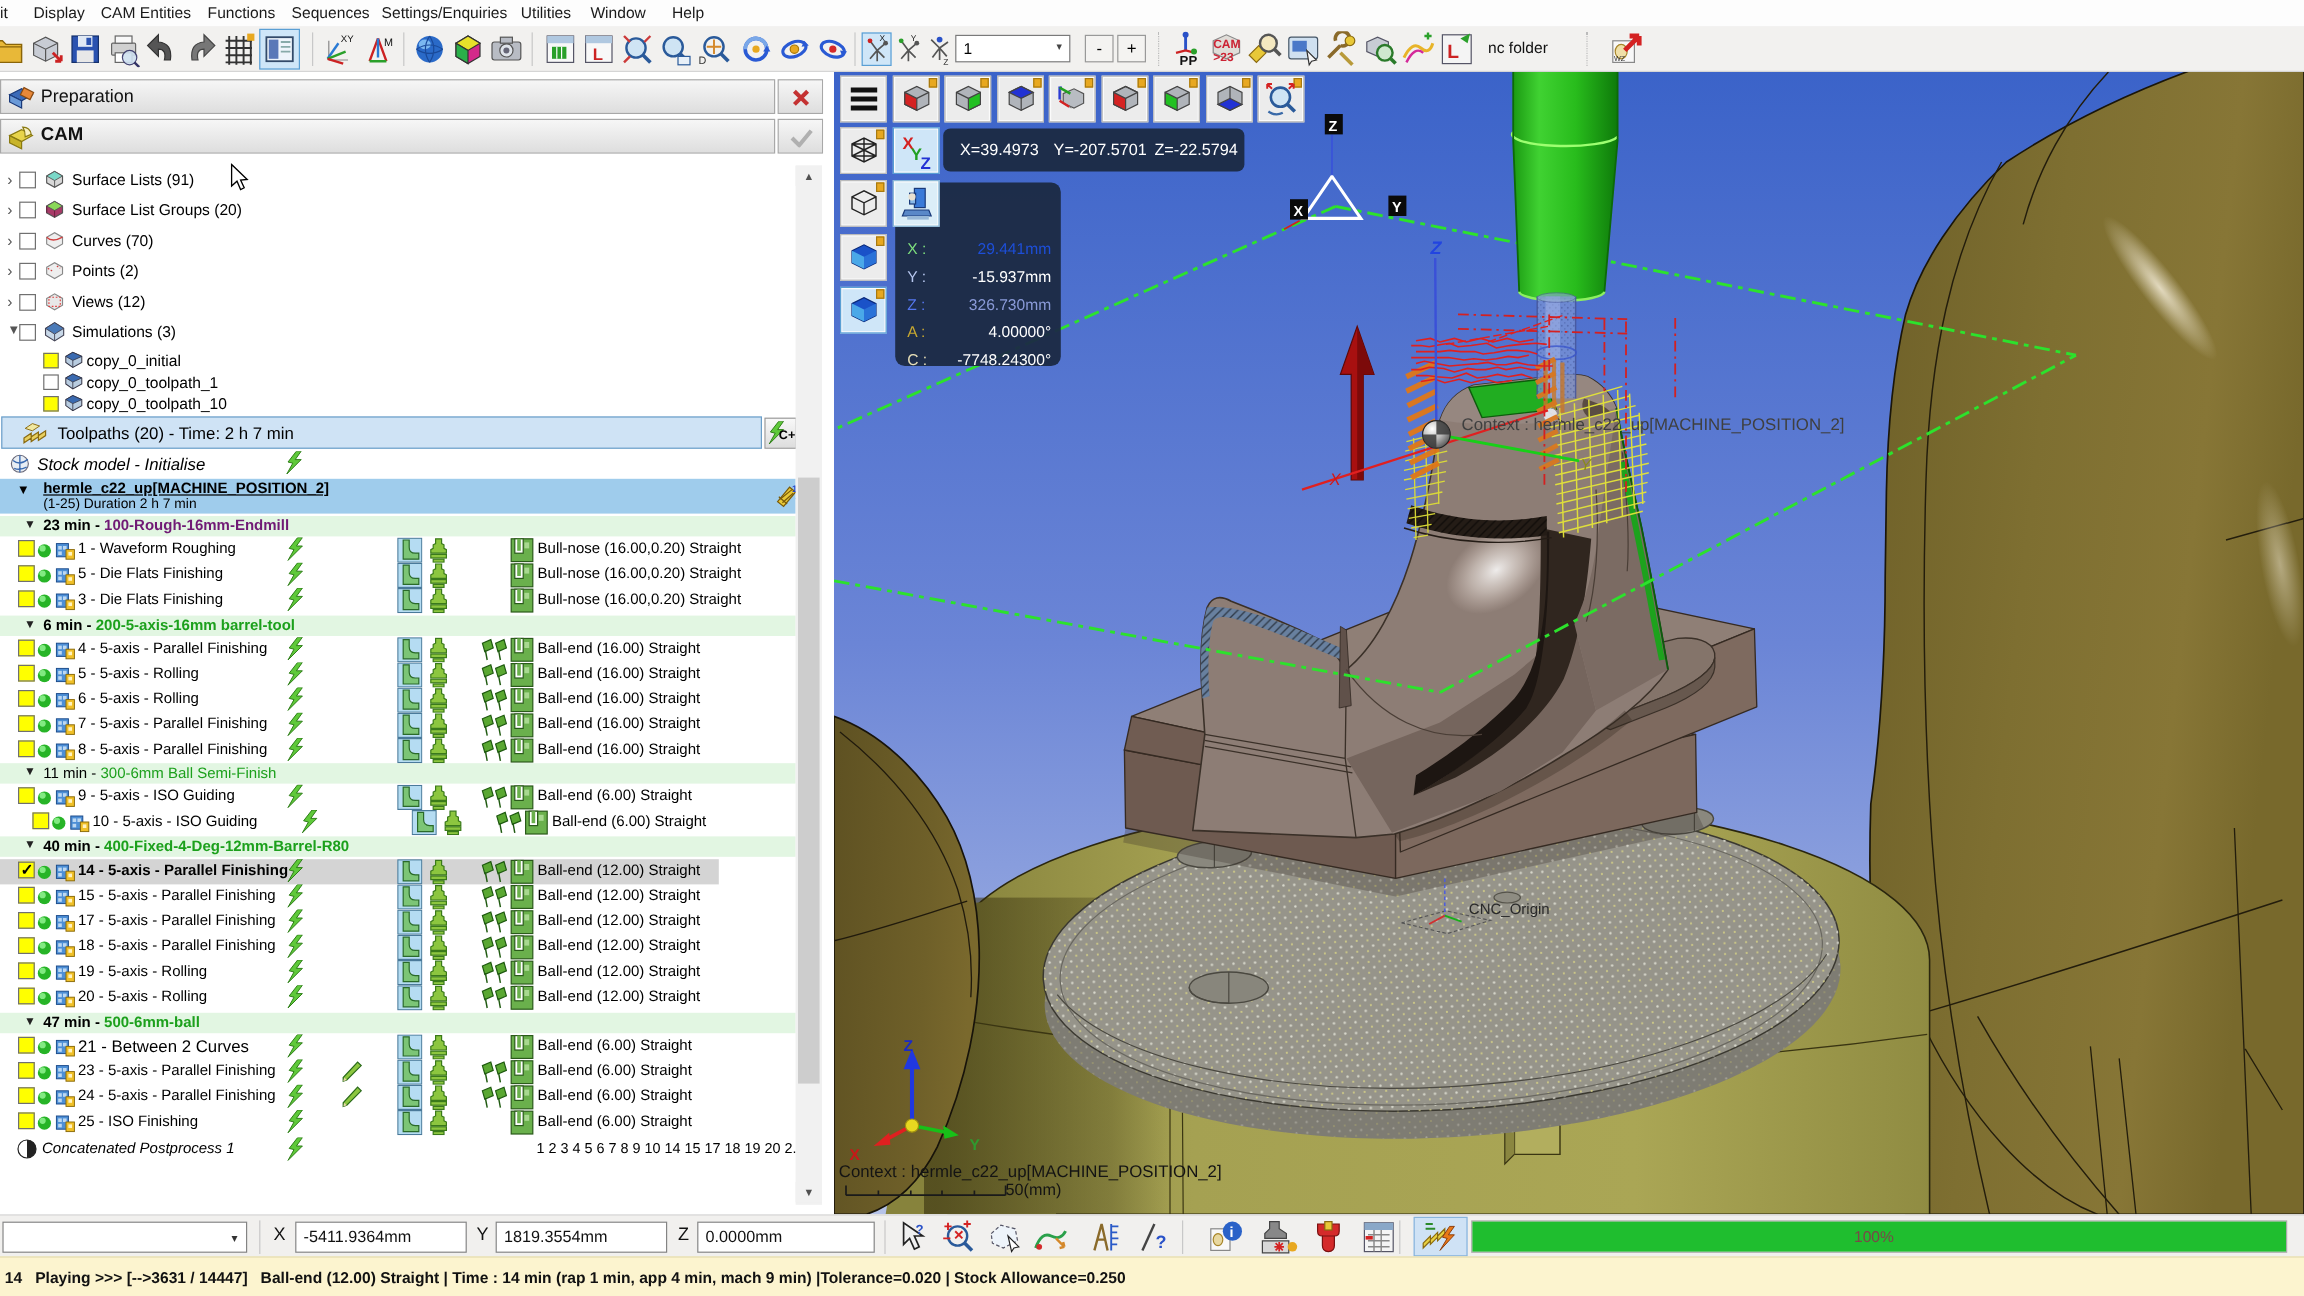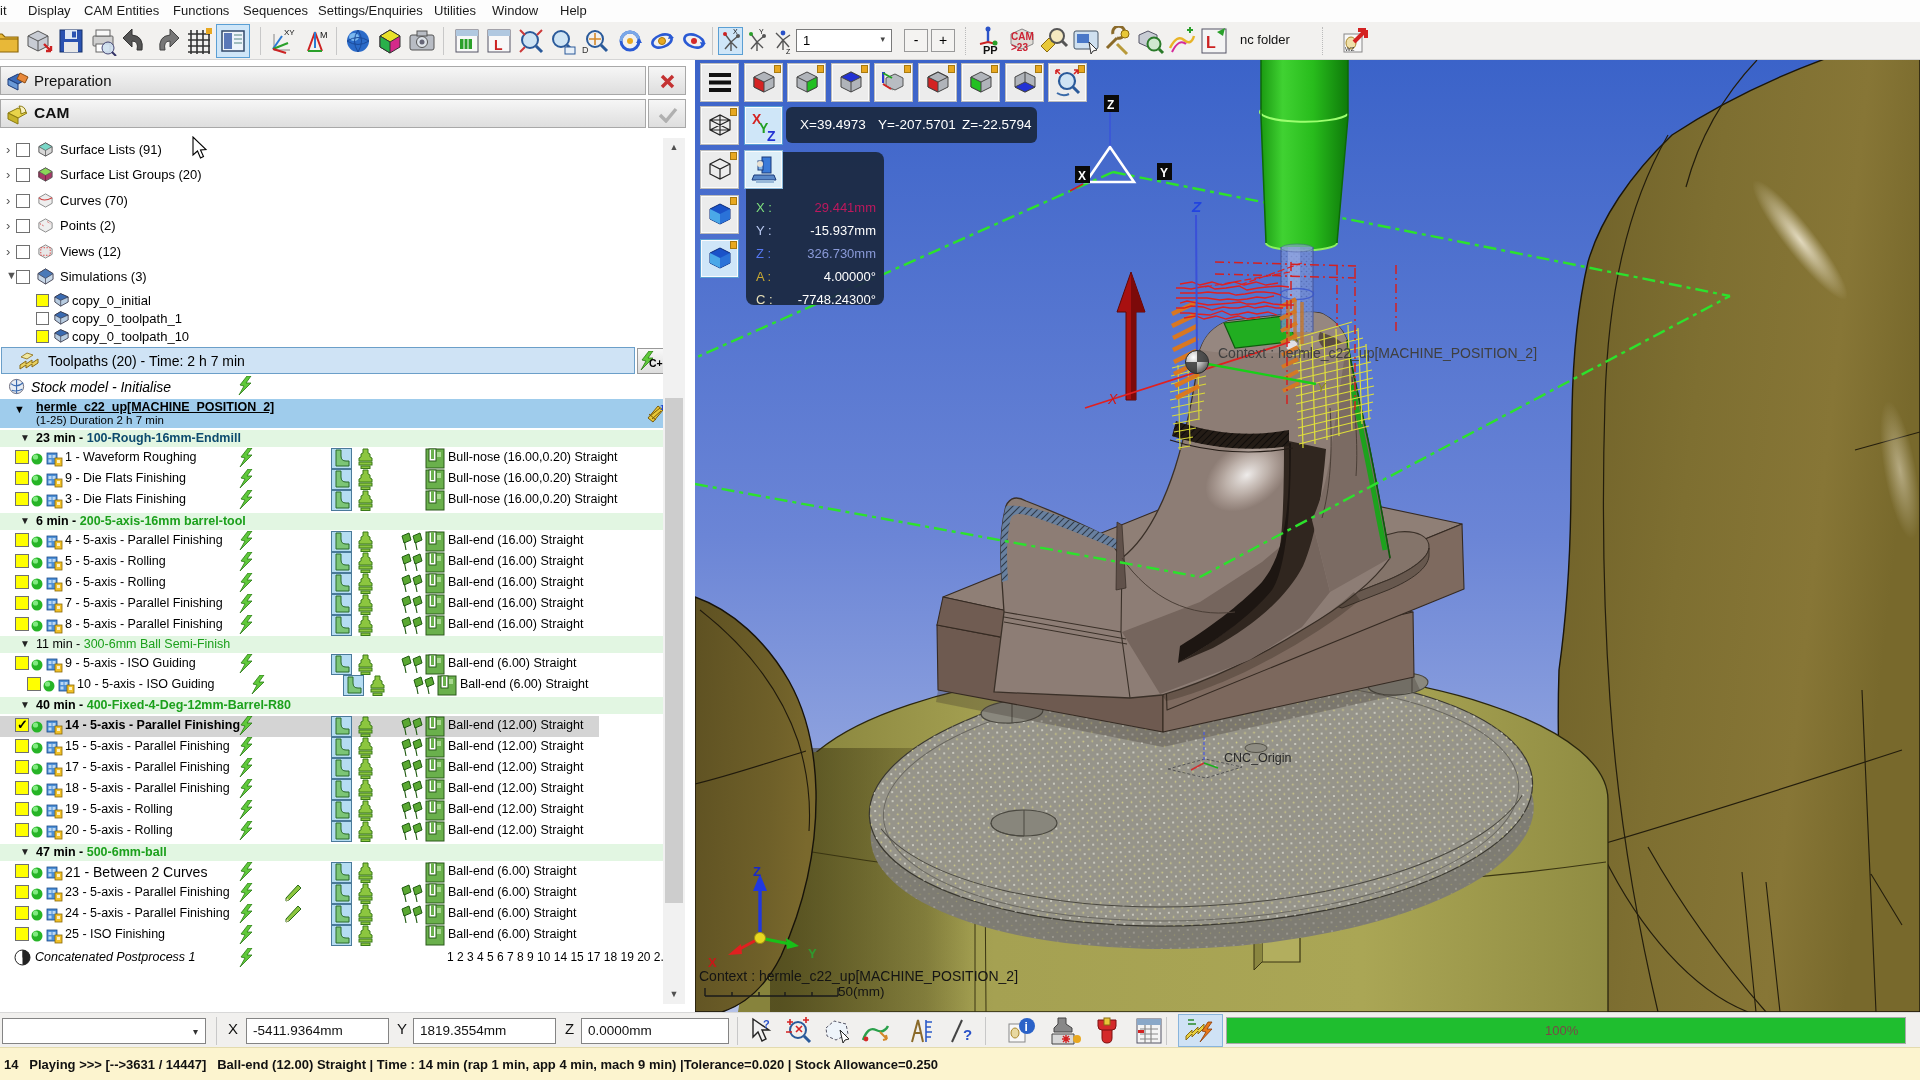--- a/index.html
+++ b/index.html
@@ -452,21 +452,21 @@
 <div style="position:absolute;left:0px;top:399px;width:663px;height:29px;background:#9fccec;">
       <span style="position:absolute;left:14px;top:4px;font-size:11px">▼</span>
       <span style="position:absolute;left:36px;top:1px;font-size:12.5px;font-weight:bold;text-decoration:underline">hermle_c22_up[MACHINE_POSITION_2]</span>
       <span style="position:absolute;left:36px;top:15px;font-size:11.5px">(1-25) Duration 2 h 7 min</span>
       <svg style="position:absolute;left:644px;top:3px;width:24px;height:23px" viewBox="0 0 24 23">
         <use href="#icDR"></use>
       </svg>
     </div>
 <div style="position:absolute;left:0;top:430px;width:663px;height:17px;background:#e2f6e2;">
       <span style="position:absolute;left:20px;top:2px;font-size:10px;color:#222">▼</span>
-      <span style="position:absolute;left:36px;top:1px;font-size:12.5px;font-weight:bold">23 min - <span style="color:#0c4a6e">100-Rough-16mm-Endmill</span></span>
+      <span style="position:absolute;left:36px;top:1px;font-size:12.5px;font-weight:bold">23 min - <span style="color:#701a75">100-Rough-16mm-Endmill</span></span>
     </div>
 <div style="position:absolute;left:0;top:513px;width:663px;height:17px;background:#e2f6e2;">
       <span style="position:absolute;left:20px;top:2px;font-size:10px;color:#222">▼</span>
       <span style="position:absolute;left:36px;top:1px;font-size:12.5px;font-weight:bold">6 min - <span style="color:#1ca01c">200-5-axis-16mm barrel-tool</span></span>
     </div>
 <div style="position:absolute;left:0;top:636px;width:663px;height:17px;background:#e2f6e2;">
       <span style="position:absolute;left:20px;top:2px;font-size:10px;color:#222">▼</span>
       <span style="position:absolute;left:36px;top:1px;font-size:12.5px;font-weight:normal">11 min - <span style="color:#1ca01c">300-6mm Ball Semi-Finish</span></span>
     </div>
 <div style="position:absolute;left:0;top:697px;width:663px;height:17px;background:#e2f6e2;">
@@ -501,21 +501,21 @@
       <span style="position:absolute;left:448px;top:2px;font-size:12.5px">Bull-nose (16.00,0.20) Straight</span>
     </div>
 <div class="tprow" style="top:469px;">
       <span class="cb" style="left:15px;background:#ffff00"></span>
       <svg style="position:absolute;left:31px;top:5px;width:12px;height:12px" viewBox="0 0 12 12">
         <use href="#orb"></use>
       </svg>
       <svg style="position:absolute;left:46px;top:2px;width:17px;height:17px" viewBox="0 0 17 17">
         <use href="#icRW"></use>
       </svg>
-      <span style="position:absolute;left:65px;top:2px;font-size:12.5px;">9 - Die Flats Finishing</span>
+      <span style="position:absolute;left:65px;top:2px;font-size:12.5px;">5 - Die Flats Finishing</span>
       <svg style="position:absolute;left:239px;top:0px;width:15px;height:20px" viewBox="0 0 15 20">
         <use href="#bolt"></use>
       </svg>
       <svg style="position:absolute;left:331px;top:0px;width:21px;height:21px" viewBox="0 0 21 21">
         <use href="#icBT"></use>
       </svg>
       <svg style="position:absolute;left:356px;top:0px;width:19px;height:21px" viewBox="0 0 19 21">
         <use href="#icHD"></use>
       </svg>
       <svg style="position:absolute;left:425px;top:0px;width:20px;height:21px" viewBox="0 0 20 21">
@@ -1418,21 +1418,21 @@
     </div>
 <div style="position:absolute;left:91px;top:47px;width:251px;height:36px;background:#1c2b45;border-radius:6px;opacity:0.96"></div>
 <div style="position:absolute;left:91px;top:47px;width:251px;height:36px;color:#fff;font-size:13.5px">
       <span style="position:absolute;left:14px;top:10px">X=39.4973</span>
       <span style="position:absolute;left:92px;top:10px">Y=-207.5701</span>
       <span style="position:absolute;left:176px;top:10px">Z=-22.5794</span>
     </div>
 <div style="position:absolute;left:51px;top:92px;width:138px;height:153px;background:#1c2b45;border-radius:8px;opacity:0.96"></div>
 <div style="position:absolute;left:51px;top:92px;width:138px;height:153px;font-size:13px">
 <span style="position:absolute;left:10px;top:48px;color:#7ee07e">X :</span>
-      <span style="position:absolute;right:8px;top:48px;color:#be185d">29.441mm</span>
+      <span style="position:absolute;right:8px;top:48px;color:#1d4ed8">29.441mm</span>
 <span style="position:absolute;left:10px;top:71px;color:#b8c8f0">Y :</span>
       <span style="position:absolute;right:8px;top:71px;color:#fff">-15.937mm</span>
 <span style="position:absolute;left:10px;top:94px;color:#5577f0">Z :</span>
       <span style="position:absolute;right:8px;top:94px;color:#8a9ad8">326.730mm</span>
 <span style="position:absolute;left:10px;top:117px;color:#c8a830">A :</span>
       <span style="position:absolute;right:8px;top:117px;color:#fff">4.00000°</span>
 <span style="position:absolute;left:10px;top:140px;color:#e8e0b8">C :</span>
       <span style="position:absolute;right:8px;top:140px;color:#fff">-7748.24300°</span>
 </div>
 <div class="vbtn" style="left:49px;top:90px;background:#dceef8;border-color:#8ab8d8">

